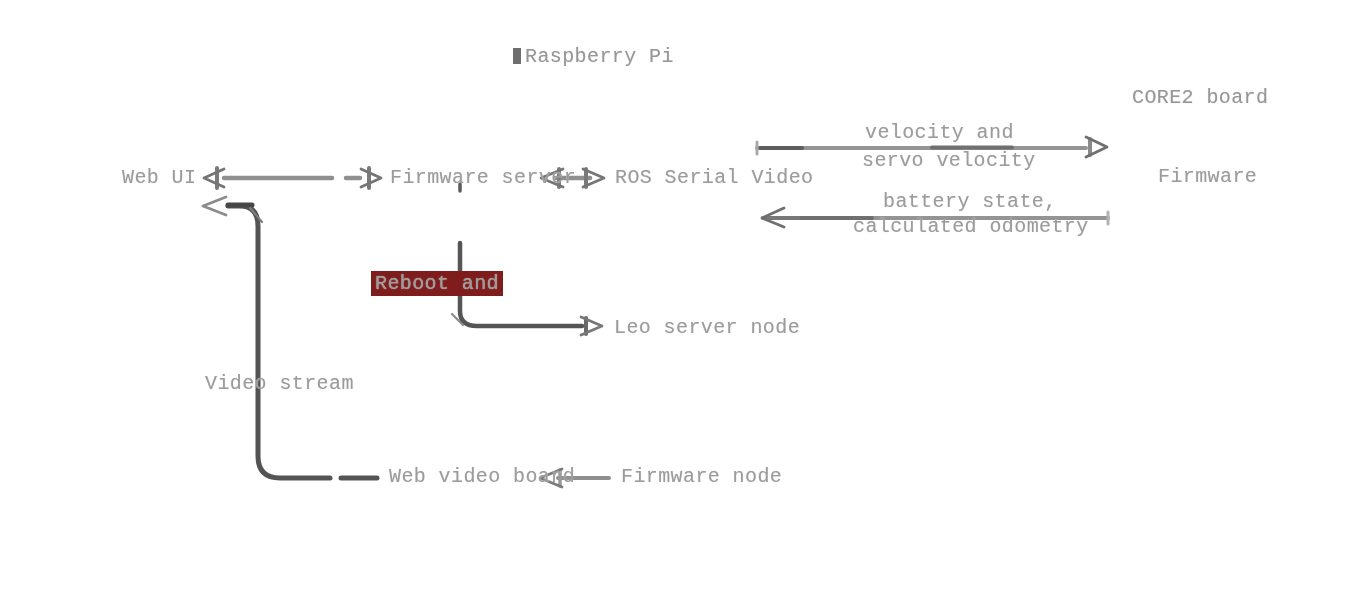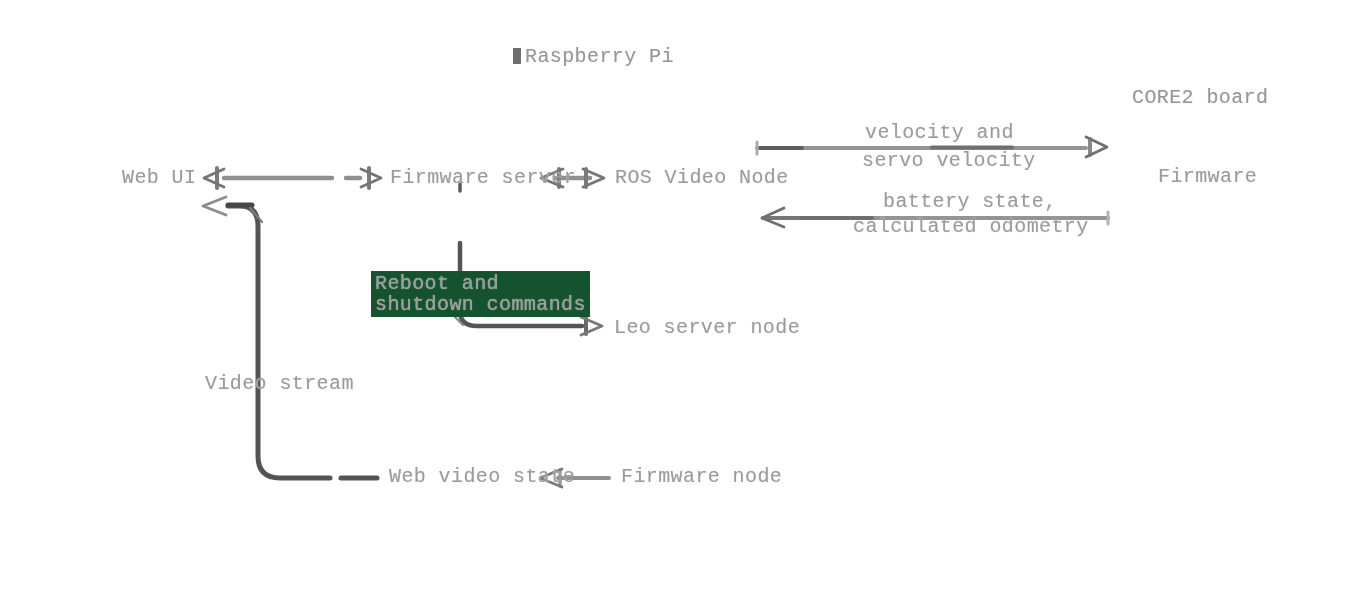--- a/index.html
+++ b/index.html
@@ -8,21 +8,21 @@
     font-family:"Liberation Sans",sans-serif;
   }
   .edges{position:absolute;left:0;top:0;width:1360px;height:600px;}
   .lbl{
     position:absolute;font-size:20px;line-height:19px;letter-spacing:.4px;
     color:var(--text-gray,#9c9c9c);white-space:nowrap;
     text-shadow:0 0 1px rgba(210,210,210,.9);
     font-family:Liberation Mono, monospace;
   }
   .section-title{color:var(--title-gray,#979797);}
-  .bg{background:#14532d;padding:2px 4px;}
+  .bg{background:#7f1d1d;padding:2px 4px;text-align:right;}
   .two-line div{line-height:21px;}
   .title-marker{
     position:absolute;left:513px;top:48px;width:8px;height:16px;
     background:#6e6e6e;
   }
 </style>
 </head>
 <body>
 
 <div class="canvas">
@@ -83,32 +83,31 @@
       <path d="M562 469 L540 478 L562 487" stroke="#7a7a7a" stroke-width="2.8"></path>
     </g>
   </svg>
 
   <span class="title-marker"></span>
   <div class="lbl section-title" style="left:525px;top:47px;">Raspberry Pi</div>
   <div class="lbl section-title" style="left:1132px;top:47px;margin-top:41px;">CORE2 board</div>
 
   <div class="lbl" style="left:82px;top:168px;margin-left:40px;">Web UI</div>
   <div class="lbl" style="left:390px;top:168px;">Firmware server</div>
-  <div class="lbl" style="left:615px;top:168px;">ROS Video Node</div>
+  <div class="lbl" style="left:615px;top:168px;">ROS Serial Video</div>
   <div class="lbl" style="left:1150px;top:167px;margin-left:8px;">Firmware</div>
   <div class="lbl" style="left:614px;top:318px;">Leo server node</div>
-  <div class="lbl" style="left:389px;top:467px;">Web video state</div>
+  <div class="lbl" style="left:389px;top:467px;">Web video board</div>
   <div class="lbl" style="left:621px;top:467px;">Firmware node</div>
 
   <div class="lbl" style="left:865px;top:123px;text-align:center;">velocity and</div>
   <div class="lbl" style="left:862px;top:151px;">servo velocity</div>
 
   <div class="lbl" style="left:883px;top:192px;">battery state,</div>
   <div class="lbl" style="left:853px;top:217px;">calculated odometry</div>
 
   <div class="lbl two-line bg" style="left:371px;top:271px;">
     <div>Reboot and</div>
-    <div>shutdown commands</div>
   </div>
 
   <div class="lbl" style="left:205px;top:361px;margin-top:13px;">Video stream</div>
 
 </div>
 
 </body></html>

